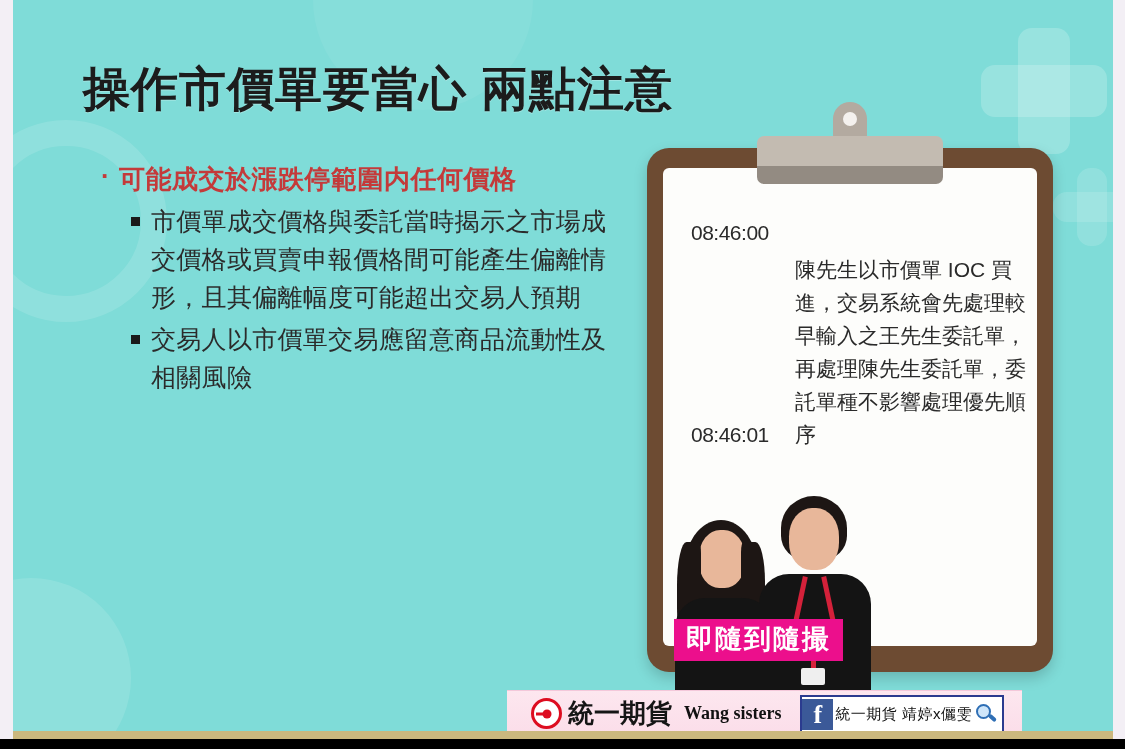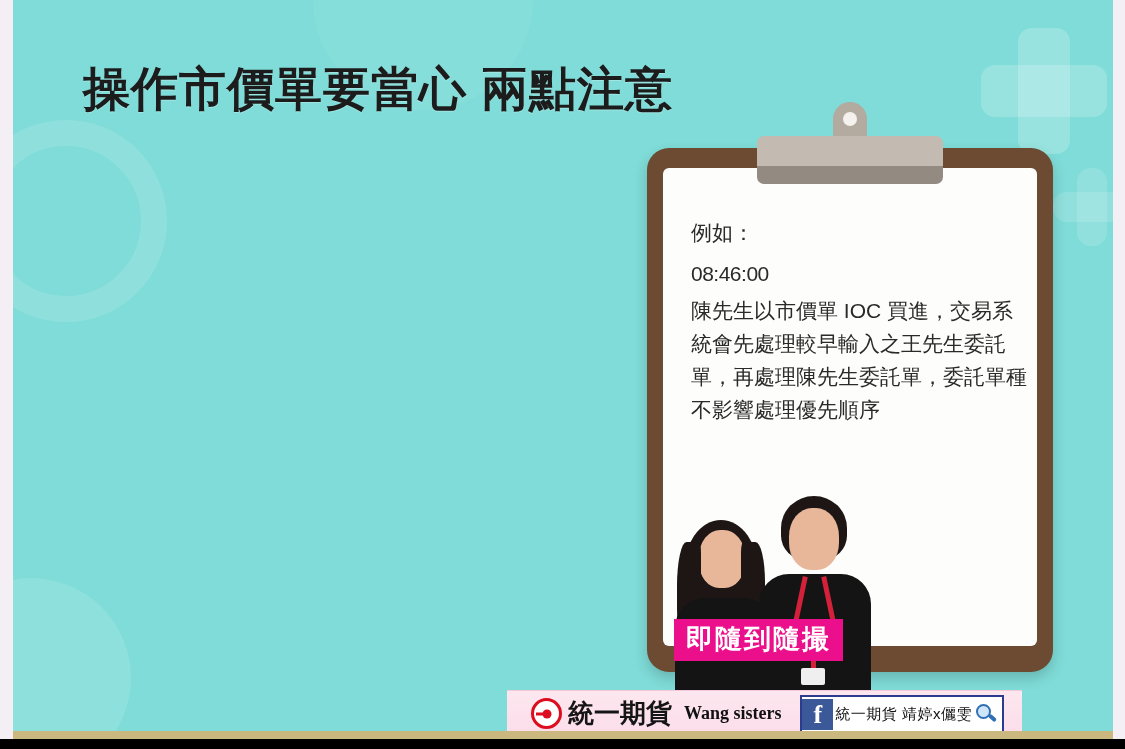--- a/index.html
+++ b/index.html
@@ -418,37 +418,42 @@
     </div>
     <div class="deco-plus" style="left:1040px; top:168px; width:78px; height:78px; opacity:0.7;">
       <i class="h" style="width:78px; height:30px;"></i>
       <i class="v" style="height:78px; width:30px;"></i>
     </div>
 
     <div id="title">操作市價單要當心  兩點注意</div>
 
     <div id="content">
 
+      <div class="group" id="group1">
+        <div class="lvl1">可能成交於漲跌停範圍内任何價格</div>
+        <div class="lvl2">市價單成交價格與委託當時揭示之市場成交價格或買賣申報價格間可能產生偏離情形，且其偏離幅度可能超出交易人預期</div>
+        <div class="lvl2">交易人以市價單交易應留意商品流動性及相關風險</div>
+      </div>
 
 
     </div>
 
     <div id="clipboard">
       <div id="clip-board-body"></div>
       <div id="clip-paper"></div>
       <div id="clip-metal-top"></div>
       <div id="clip-metal-hole"></div>
       <div id="clip-metal-bar"></div>
 
       <div id="clip-text">
-        <div class="note-head">例如：</div>
         <div class="note-row">
           <div class="note-time">08:46:00</div>
         </div>
         <div class="note-row">
+          <div class="note-time">08:46:01</div>
           <div class="note-body">陳先生以市價單 IOC 買進，交易系統會先處理較早輸入之王先生委託單，再處理陳先生委託單，委託單種不影響處理優先順序</div>
         </div>
       </div>
     </div>
 
     <div id="photo">
 
       <div class="person" style="left:0px; width:100px; height:180px;">
         <div class="hair" style="left:10px; top:8px; width:76px; height:108px;"></div>
         <div class="head" style="left:26px; top:18px; width:46px; height:58px;"></div>

